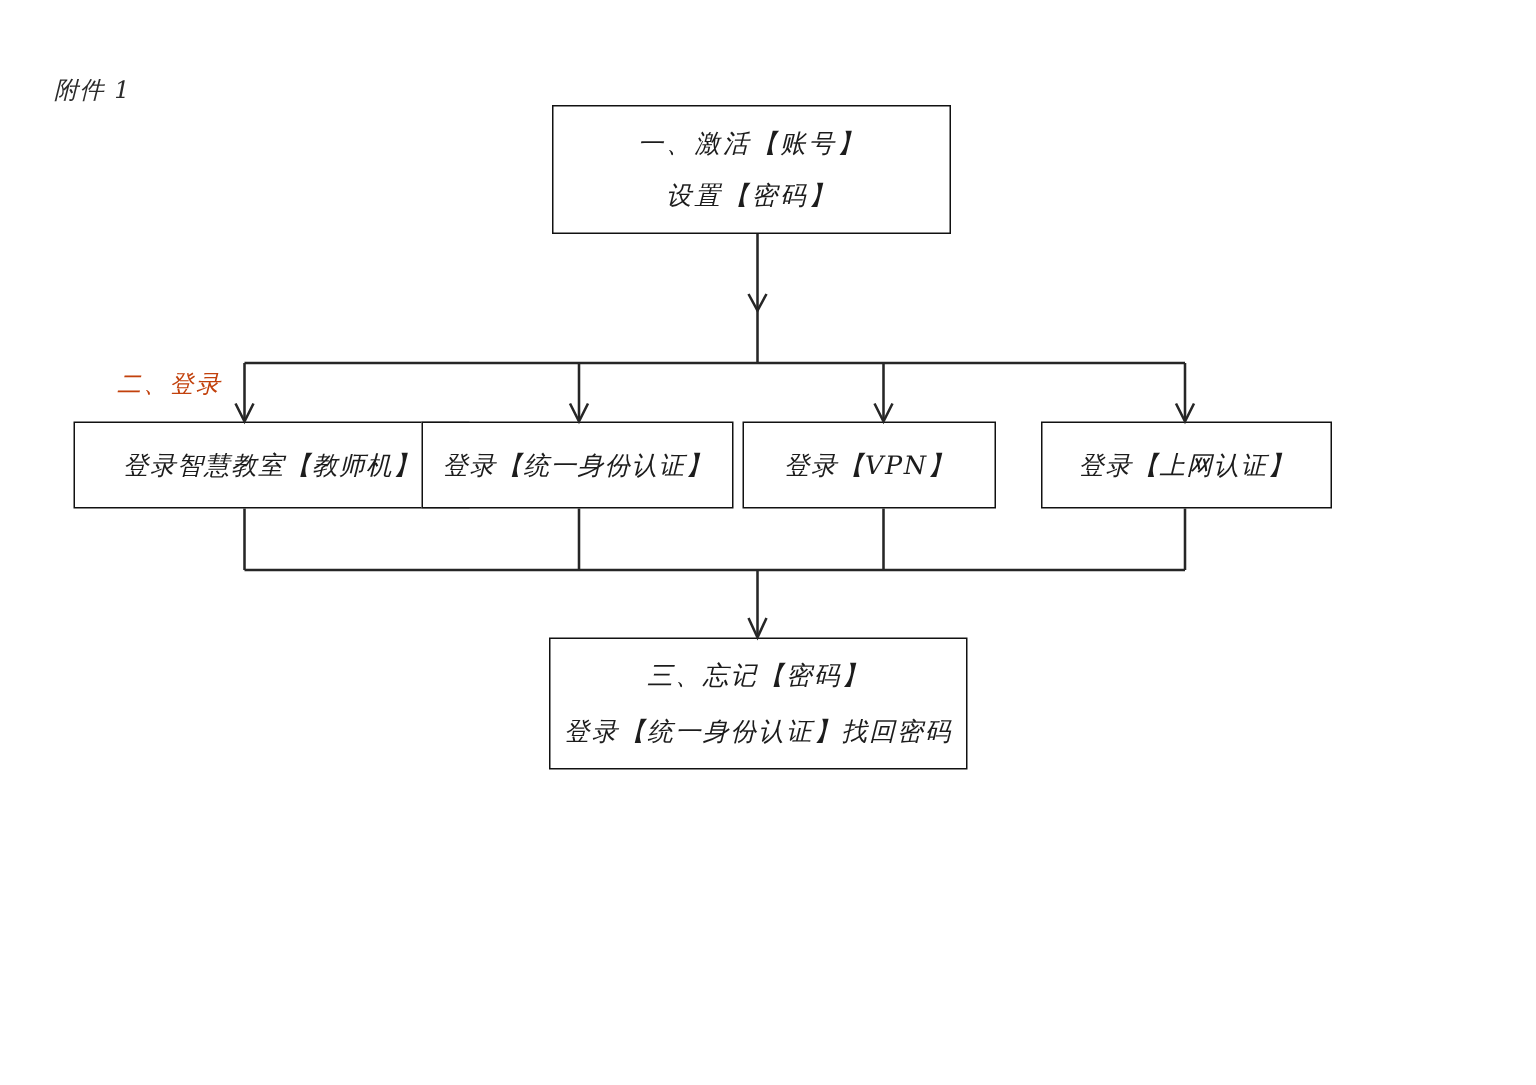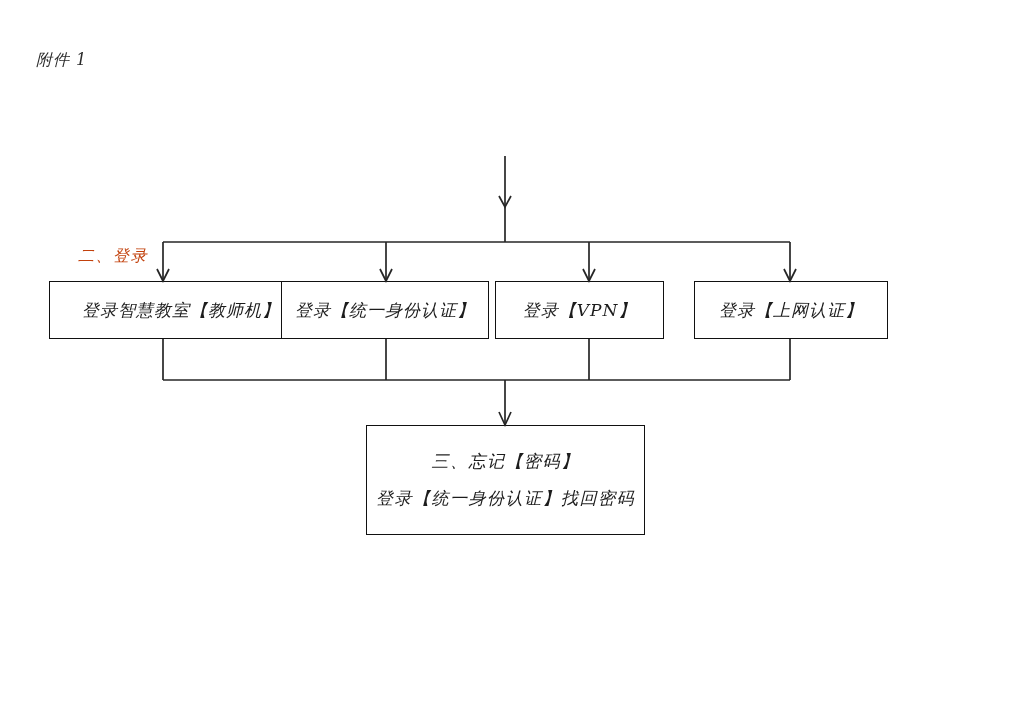--- a/index.html
+++ b/index.html
@@ -63,21 +63,21 @@
     top: 70px;
     width: 266px;
     height: 86px;
     font-size: 17px;
   }
   .node-top .line { margin: 6px 0; letter-spacing: 2px; }
   .node-bottom {
     left: 366px;
     top: 425px;
     width: 279px;
-    height: 110px;
+    height: 88px;
     font-size: 17px;
   }
   .node-bottom .line { margin: 7px 0; letter-spacing: 1.5px; }
   .node-mid {
     top: 281px;
     height: 58px;
     font-size: 17px;
   }
   .node-mid-0 { left: 49px;  width: 264px; }
   .node-mid-1 { left: 281px; width: 208px; }
@@ -99,20 +99,24 @@
 </style>
 </head>
 <body>
 
 <div id="page-root">
 
   <div class="doc-label">附件 1</div>
 
   <div class="stage-label" style="left:78px; top:246px;">二、登录</div>
 
+  <div class="node node-top">
+    <span class="line">一、激活【账号】</span>
+    <span class="line">设置【密码】</span>
+  </div>
 
   <div class="node node-mid node-mid-0">
     <span class="line">登录智慧教室【教师机】</span>
   </div>
   <div class="node node-mid node-mid-1">
     <span class="line">登录【统一身份认证】</span>
   </div>
   <div class="node node-mid node-mid-2">
     <span class="line">登录【VPN】</span>
   </div>

